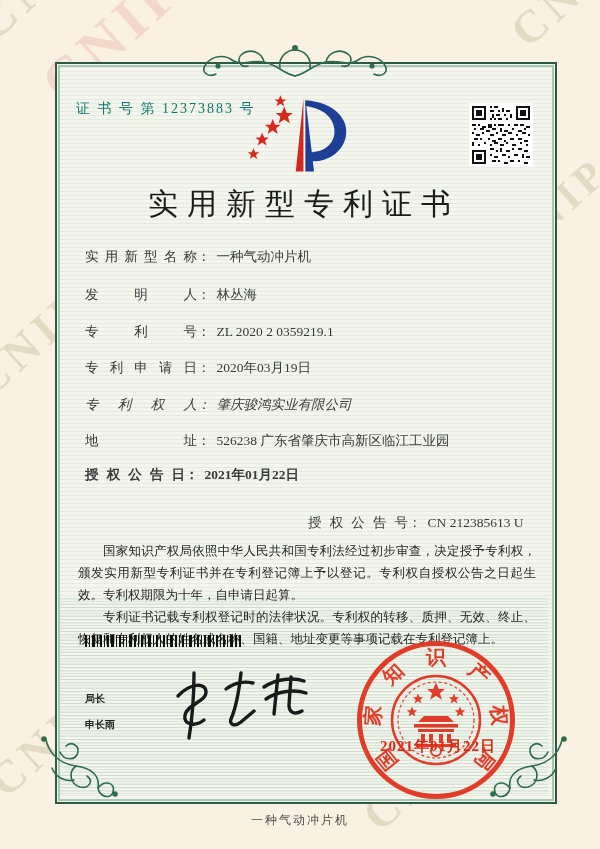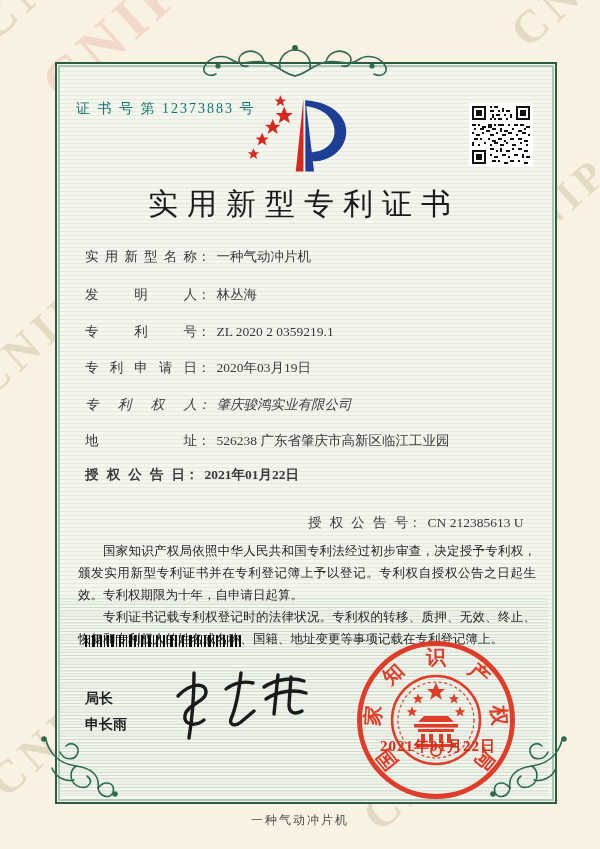--- a/index.html
+++ b/index.html
@@ -41,21 +41,21 @@
   .frow{position:absolute; left:85px; font-size:13.5px; color:#3a3a3a; white-space:nowrap;}
   .lab{display:inline-block; width:112px; text-align:justify; text-align-last:justify;
        vertical-align:bottom;}
   .lab2{display:inline-block; width:100px; text-align:justify; text-align-last:justify;
        vertical-align:bottom;}
   .val{margin-left:6px;}
   .paras{position:absolute; left:78px; top:496px; width:458px; font-size:12.5px;
          line-height:22px; text-align:justify; color:#262626;margin-top:44px;}
   .paras p{margin:0; text-indent:2em;}
   .barcode{position:absolute; left:85px; top:633px; width:158px; height:12px;}
-  .sig-block{position:absolute; left:85px; top:686px; font-size:14px; font-weight:700;
+  .sig-block{position:absolute; left:85px; top:686px; font-size:10px; font-weight:700;
              color:#222; line-height:26px;}
   .signature{position:absolute; left:160px; top:666px;}
   
   .seal{position:absolute; left:357px; top:641px; width:158px; height:158px;
         z-index:4; opacity:0.93;}
   .seal-ring{position:absolute; inset:0; border:5px solid #e0301c; border-radius:50%;}
   .seal-char{position:absolute; left:50%; top:50%; font-size:20px; font-weight:700;
              color:#e0301c; font-family:"Liberation Serif",serif;}
   .seal-emblem{position:absolute; left:31px; top:31px;}
   .seal-date{position:absolute; left:363px; top:737px; width:150px; text-align:center;

